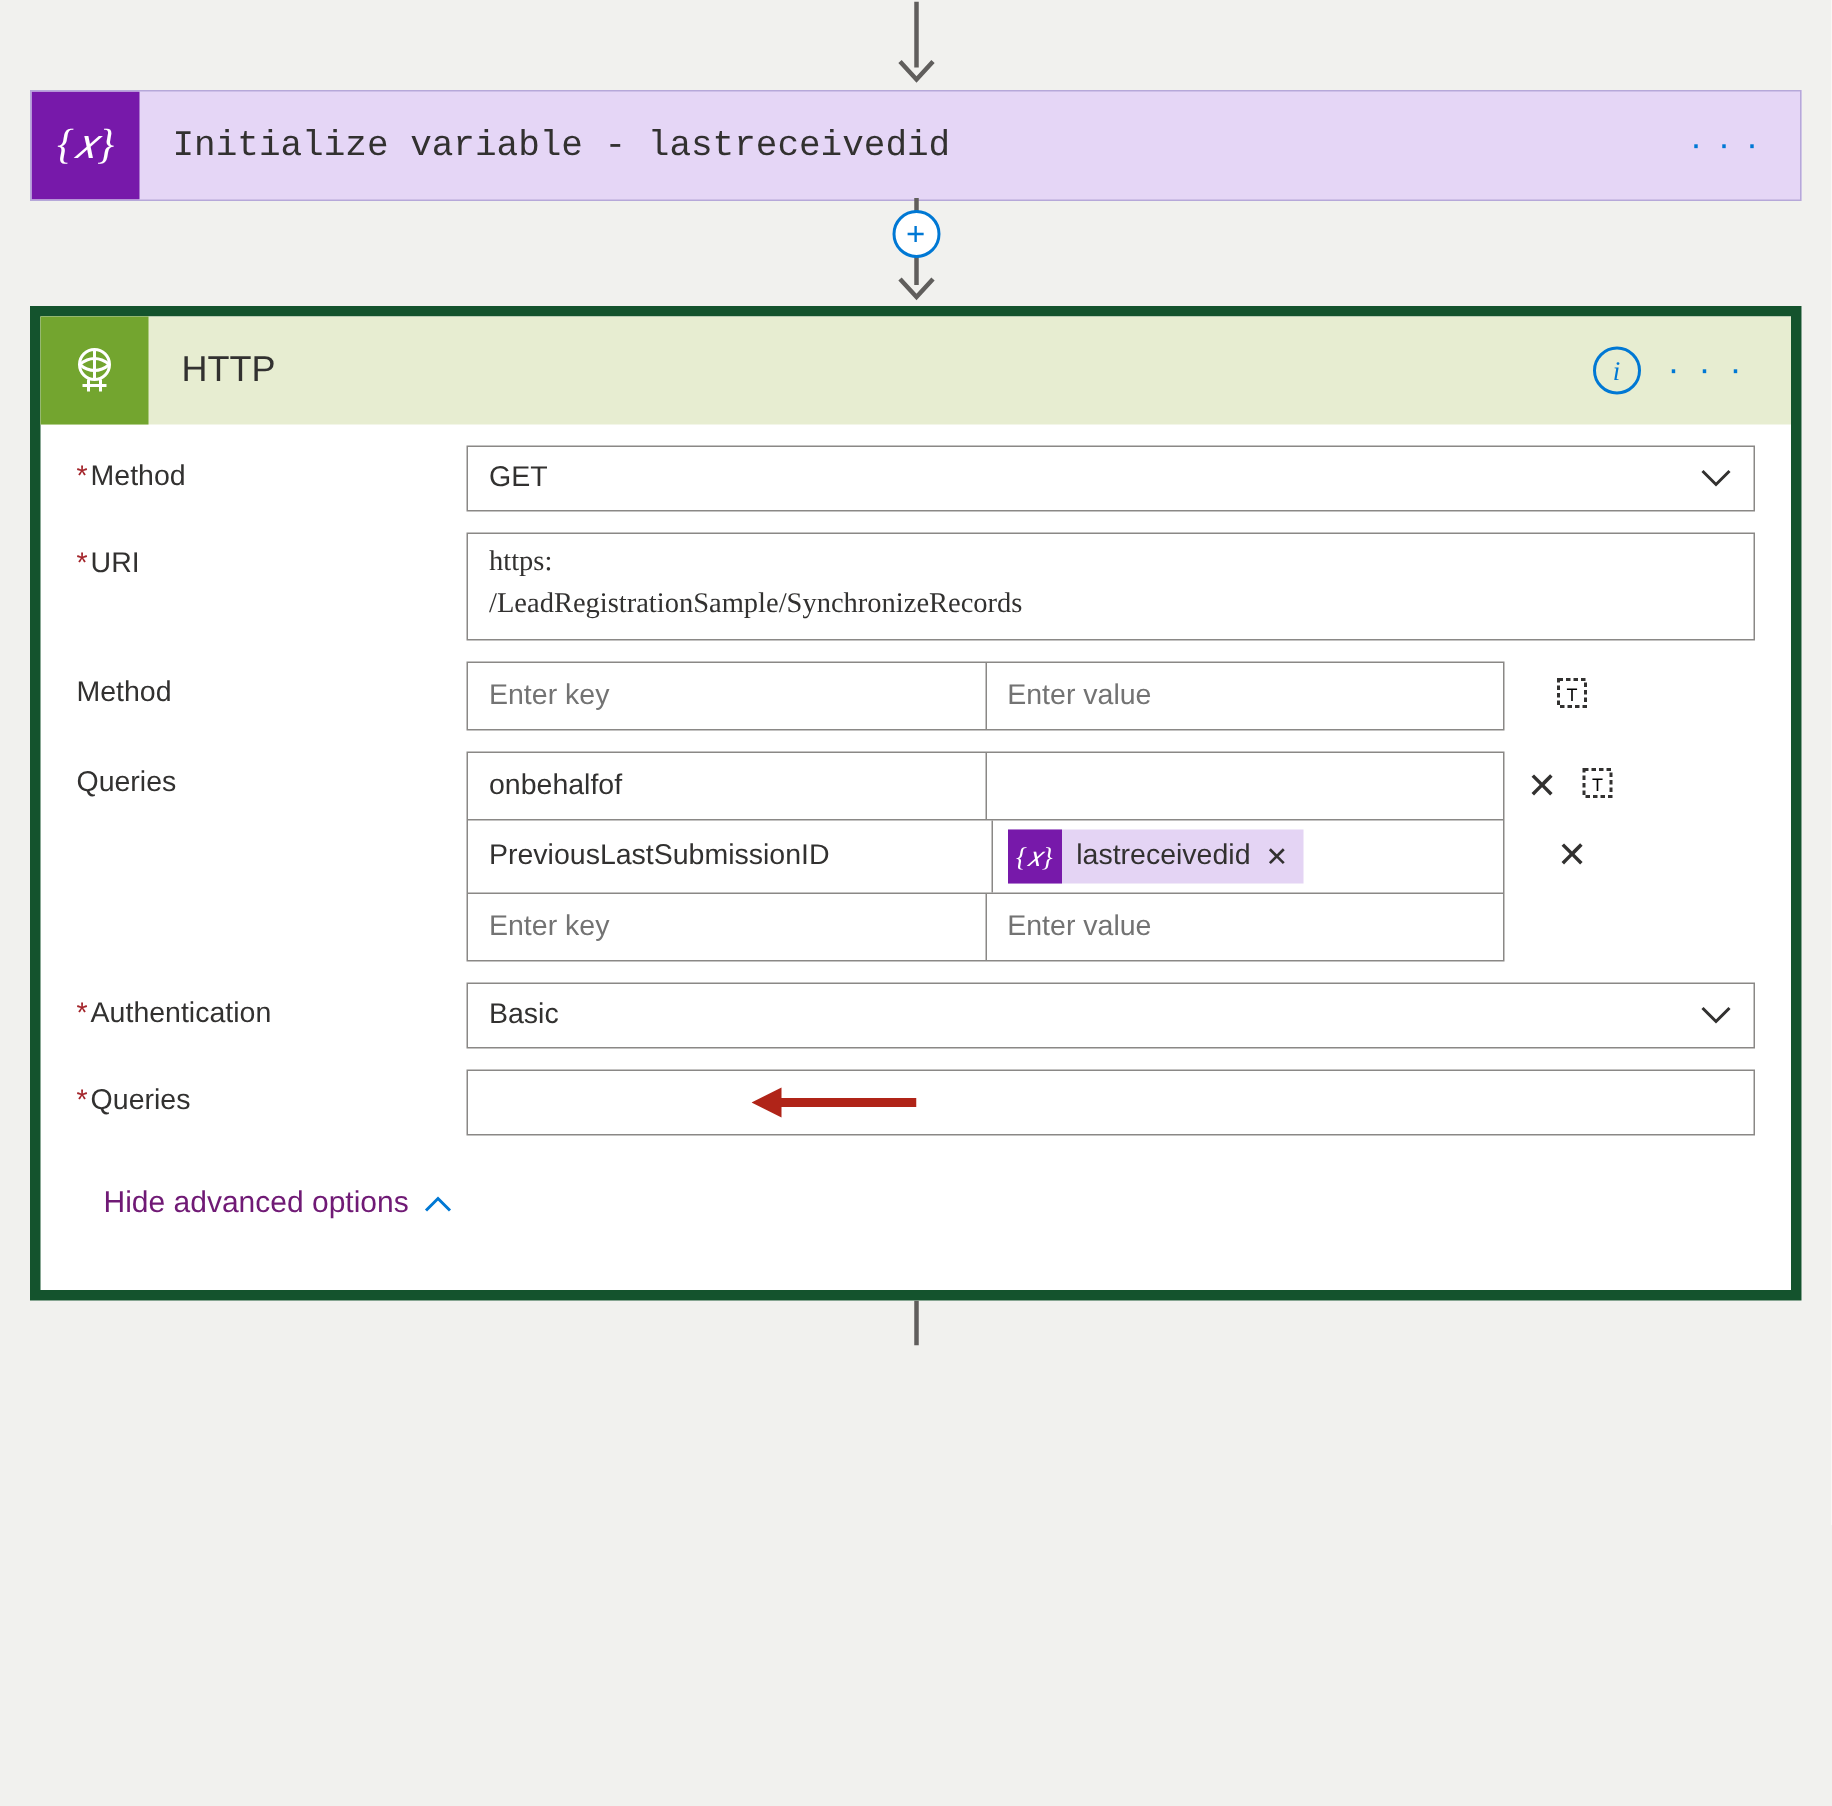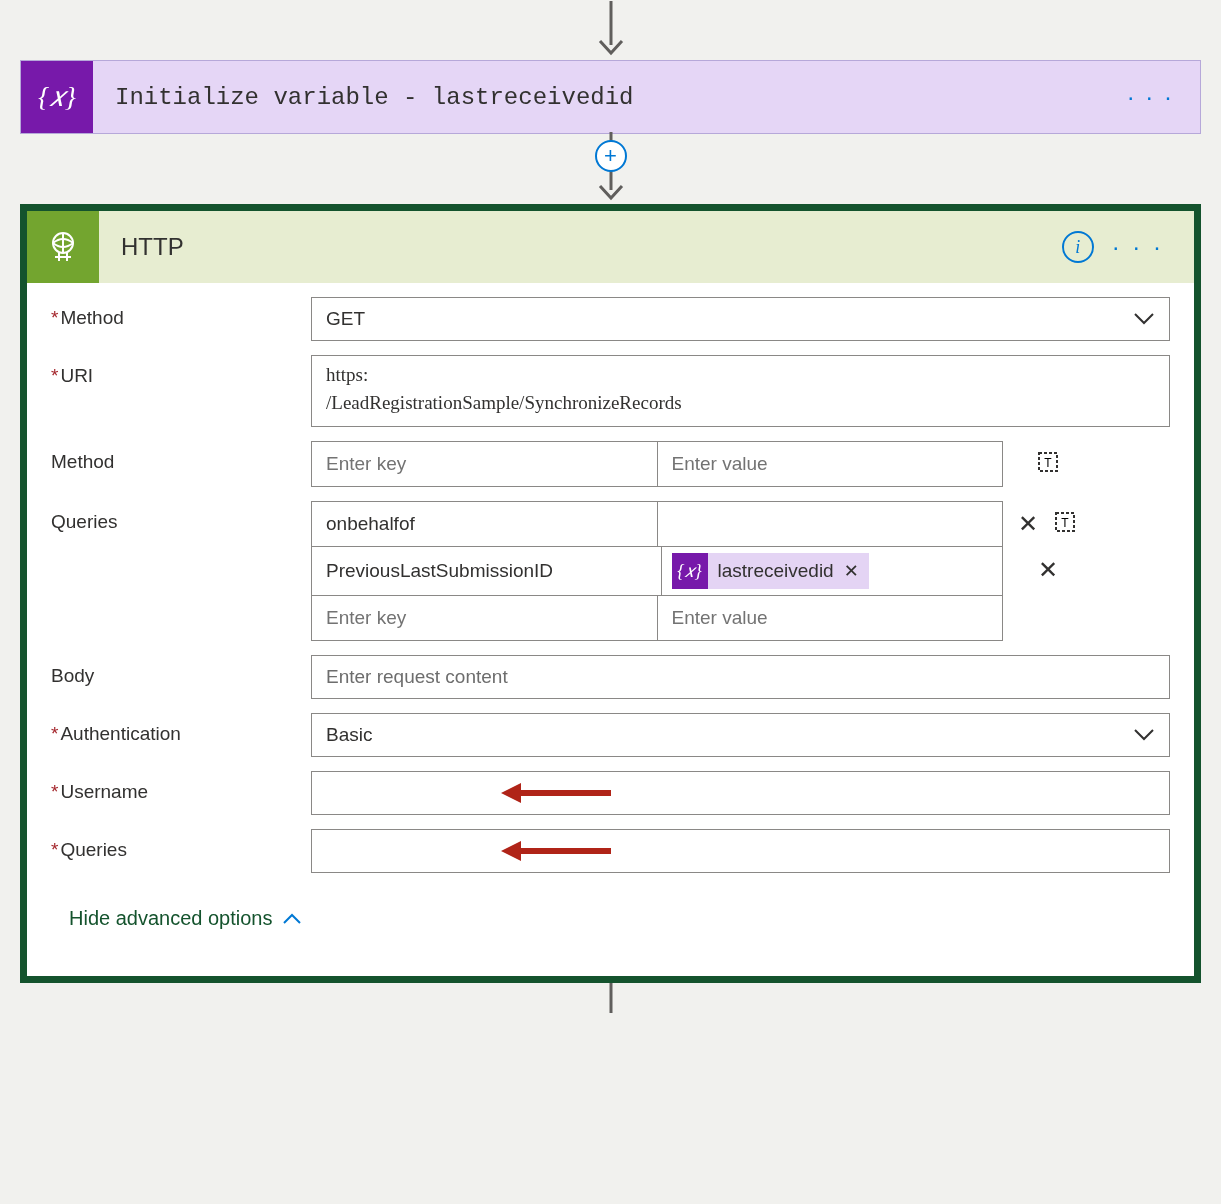--- a/index.html
+++ b/index.html
@@ -109,21 +109,21 @@
     padding-right:10px; font-size:19px;
   }
   .token .tk-icon {
     background:#7719aa; color:#fff; font-family:serif; font-style:italic;
     width:36px; height:36px; display:flex; align-items:center; justify-content:center;
     margin-right:10px; font-size:18px;
   }
   .token .tk-x { margin-left:10px; cursor:pointer; font-size:18px; }
 
   
-  .adv { display:flex; align-items:center; gap:10px; padding:20px 10px 4px 18px; font-size:20px; cursor:pointer; color:#14532d; }
+  .adv { display:flex; align-items:center; gap:10px; padding:20px 10px 4px 18px; font-size:20px; cursor:pointer; color:#701a75; }
   .adv .up { color:#0078d4; font-size:18px; }
 
   
   .red-arrow {
     position:absolute; left:190px; top:50%; transform:translateY(-50%);
     pointer-events:none;
   }
 </style>
 </head>
 <body>
@@ -250,50 +250,34 @@
               </div>
               <div class="kv-action-row">
                 <span class="x-btn">✕</span>
               </div>
               <div class="kv-action-row"></div>
             </div>
           </div>
         </div>
       </div>
 
-      <div class="row">
-        <div class="lbl">Body</div>
-        <div class="fld">
-          <input class="input" placeholder="Enter request content" style="">
-        </div>
-      </div>
 
 
       <div class="row">
         <div class="lbl"><span class="req">*</span><span>Authentication</span></div>
         <div class="fld">
           <div class="select">
             <span>Basic</span>
             <svg class="chev" width="22" height="14" viewBox="0 0 22 14">
                 <polyline points="2,2 11,11 20,2" fill="none" stroke="#323130" stroke-width="2"></polyline>
               </svg>
           </div>
         </div>
       </div>
 
-      <div class="row">
-        <div class="lbl"><span class="req">*</span><span>Username</span></div>
-        <div class="fld">
-          <input class="input" style="">
-          <svg class="red-arrow" width="110" height="26" viewBox="0 0 110 26">
-            <line x1="110" y1="13" x2="14" y2="13" stroke="#b02418" stroke-width="6"></line>
-            <polygon points="0,13 20,3 20,23" fill="#b02418"></polygon>
-          </svg>
-        </div>
-      </div>
 
       <div class="row">
         <div class="lbl"><span class="req">*</span><span>Queries</span></div>
         <div class="fld">
           <input class="input" type="password" style="">
           <svg class="red-arrow" width="110" height="26" viewBox="0 0 110 26">
             <line x1="110" y1="13" x2="14" y2="13" stroke="#b02418" stroke-width="6"></line>
             <polygon points="0,13 20,3 20,23" fill="#b02418"></polygon>
           </svg>
         </div>

